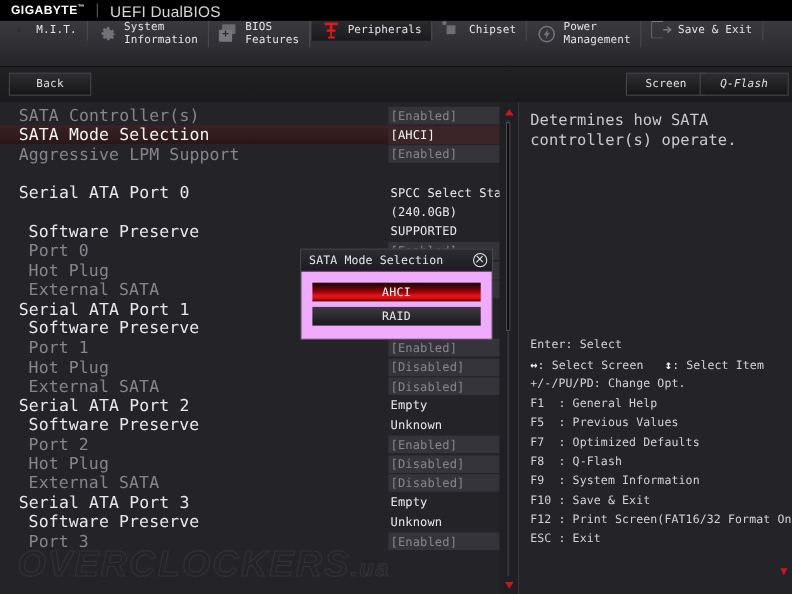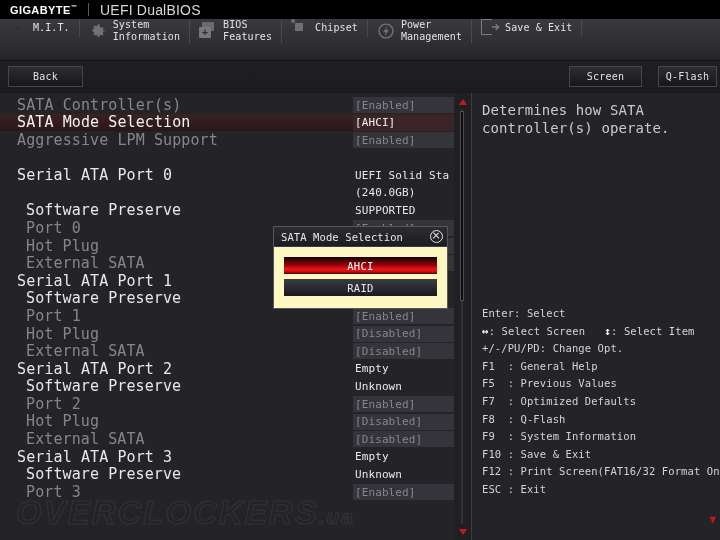--- a/index.html
+++ b/index.html
@@ -94,21 +94,21 @@
   }
   .btn {
     position: absolute; top: 5px; height: 21px;
     display: flex; align-items: center; justify-content: center;
     background: linear-gradient(180deg,#2e2e32 0%,#161618 100%);
     border: 1px solid #45454a;
     color: #e0e0e4; font-size: 10px; letter-spacing: .2px;
   }
   .btn-back { left: 8px; width: 75px; }
   .btn-english { right: 78px; width: 73px; }
-  .btn-qflash { right: 3px; width: 59px; }
+  .btn-qflash { right: 3px; width: 81px; font-style: italic; }
 
   
   .content { position: relative; height: 447px; display: flex; }
   .leftpane {
     width: 472px; position: relative;
     background: #242428;
     border-right: 1px solid #3c3c41;
     overflow: hidden;
   }
   .rightpane {
@@ -204,21 +204,21 @@
   .dlg-close {
     width: 13px; height: 13px; border-radius: 50%;
     border: 1.4px solid #e4e4e8; position: relative;
   }
   .dlg-close::before, .dlg-close::after {
     content:""; position:absolute; left:1px; top:4.2px;
     width:8.2px; height:1.4px; background:#e4e4e8;
   }
   .dlg-close::before { transform: rotate(45deg); }
   .dlg-close::after  { transform: rotate(-45deg); }
-  .dlg-body { padding: 10px 10px 12px 10px; background: #fef9c3; }
+  .dlg-body { padding: 10px 10px 12px 10px; background: #f0abfc; }
   .opt {
     height: 17px; display: flex; align-items: center; justify-content: center;
     font-size: 10.5px; margin-bottom: 5px; letter-spacing: .3px;
   }
   .opt:last-child { margin-bottom: 0; }
   .opt.selected {
     color: #ffffff;
     background: linear-gradient(180deg,#140203 0%,#8d0309 46%,#f21219 72%,#c00c12 88%,#3a0104 100%);
   }
   .opt.normal {
@@ -271,20 +271,32 @@
       <span class="tab-label">System<br>Information</span>
     </div>
 
     <div class="tab">
       <span class="tab-icon">
         <span class="ic-bios"><span class="b1"></span><span class="b2"></span></span>
       </span>
       <span class="tab-label">BIOS<br>Features</span>
     </div>
 
+    <div class="tab active">
+      <span class="tab-icon">
+        <svg viewBox="0 0 24 24" width="18" height="18" fill="#e11a21">
+          <rect x="4" y="2" width="16" height="3.4" rx="1"></rect>
+          <rect x="10.4" y="5" width="3.2" height="7"></rect>
+          <rect x="6.5" y="10.5" width="11" height="2.6" rx="1"></rect>
+          <rect x="11" y="13" width="2" height="7.5"></rect>
+          <rect x="8.5" y="19" width="8" height="2.4" rx=".8"></rect>
+        </svg>
+      </span>
+      <span class="tab-label">Peripherals</span>
+    </div>
 
     <div class="tab">
       <span class="tab-icon">
         <span class="ic-chipset"><span class="outer"></span><span class="inner"></span></span>
       </span>
       <span class="tab-label">Chipset</span>
     </div>
 
     <div class="tab">
       <span class="tab-icon">
@@ -329,21 +341,21 @@
           </div>
           <div class="row">
             <span class="row-label ind0 t-dim">Aggressive LPM Support</span>
             <span class="row-value boxed t-dim">[Enabled]</span>
           </div>
           <div class="row">
             <span class="row-label ind0 t-dim"></span>
           </div>
           <div class="row">
             <span class="row-label ind0 t-bright">Serial ATA Port 0</span>
-            <span class="row-value t-bright">UEFI Solid Sta</span>
+            <span class="row-value t-bright">SPCC Select Sta</span>
           </div>
           <div class="row">
             <span class="row-label ind0 t-bright"></span>
             <span class="row-value t-bright">(240.0GB)</span>
           </div>
           <div class="row">
             <span class="row-label ind1 t-bright">Software Preserve</span>
             <span class="row-value t-bright">SUPPORTED</span>
           </div>
           <div class="row">

